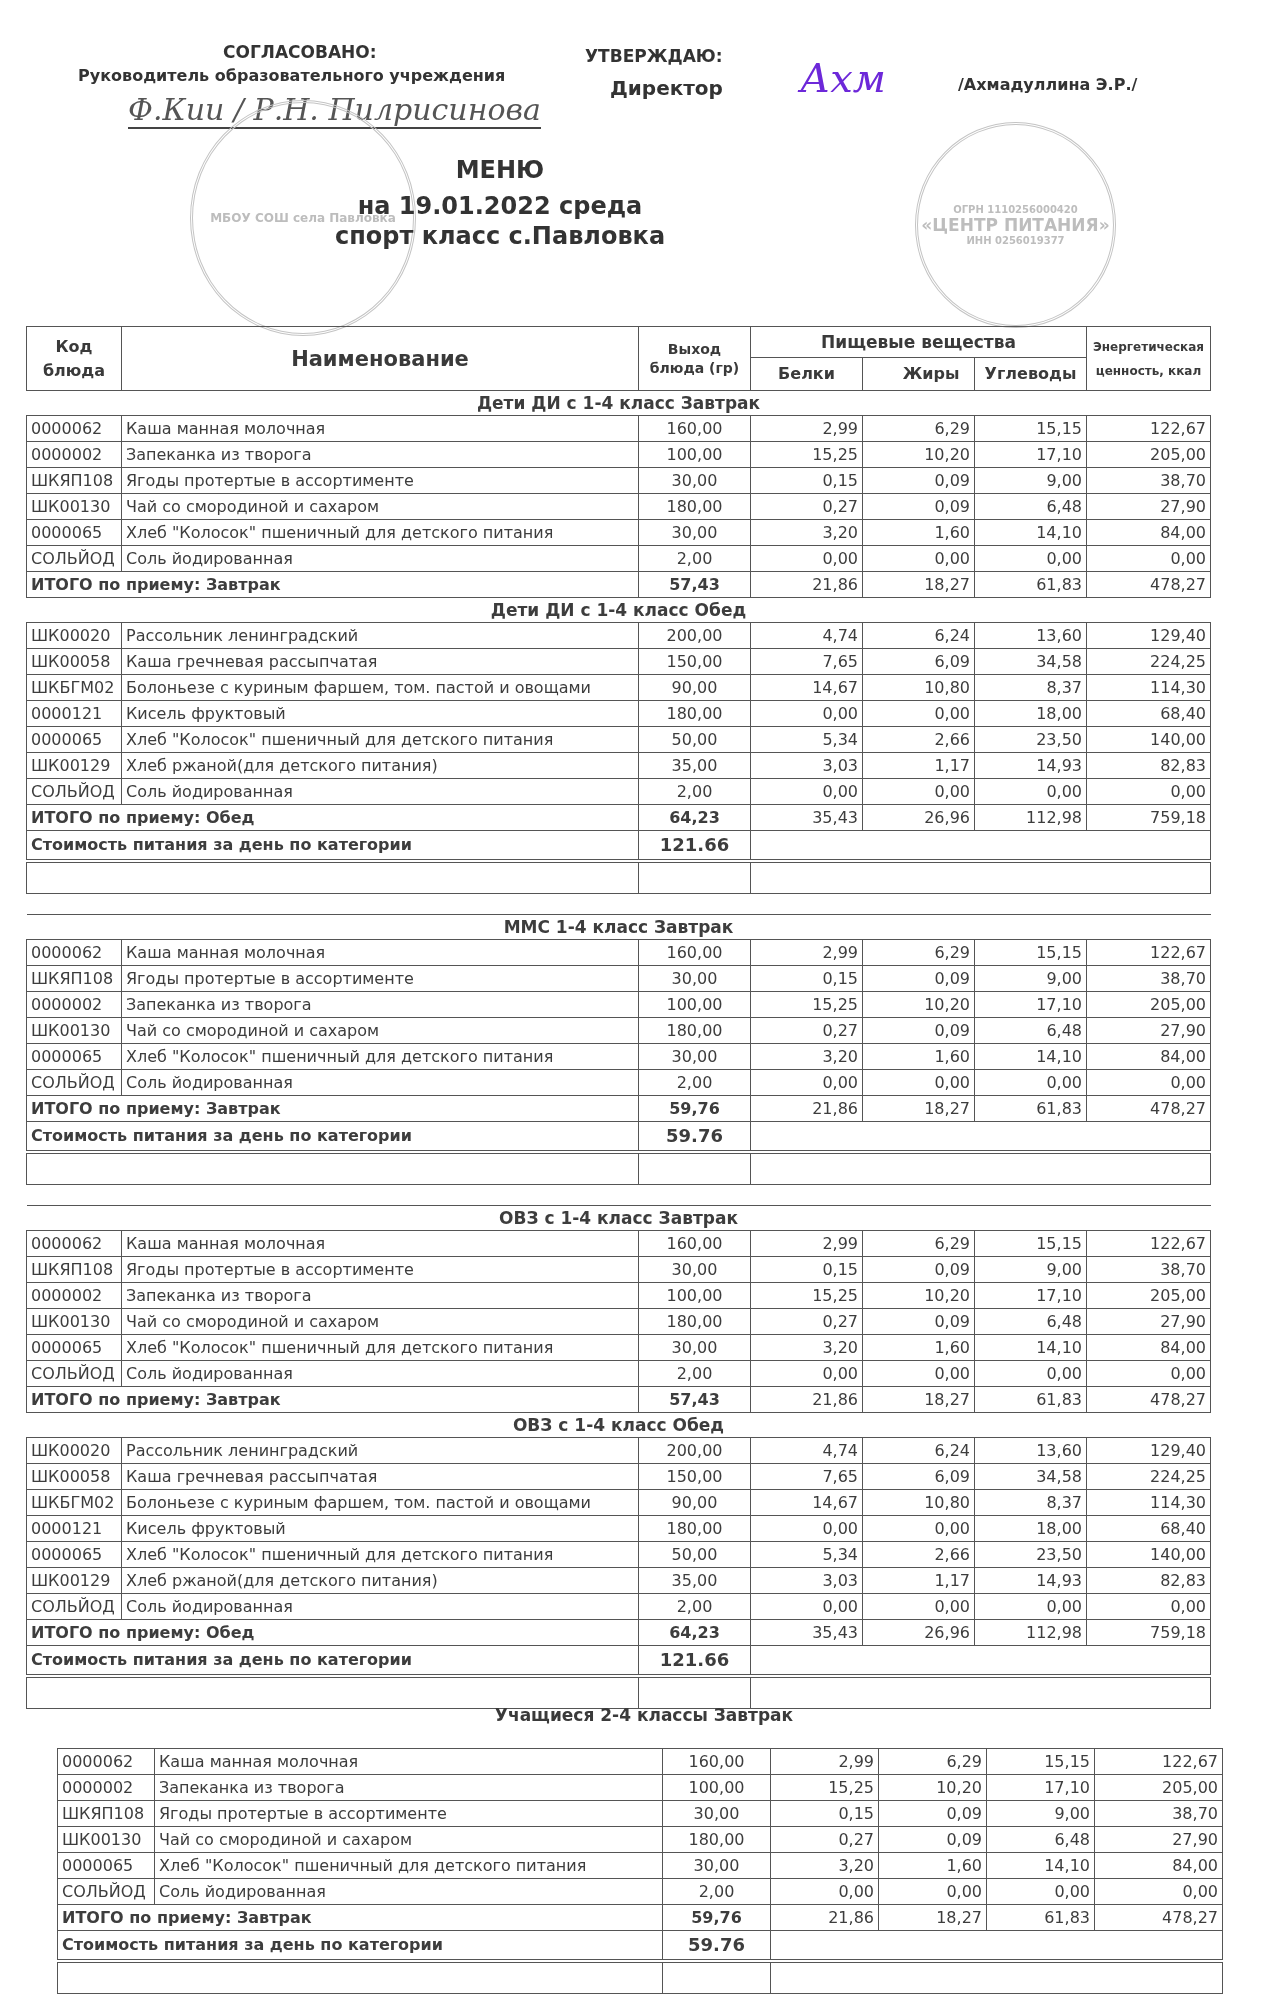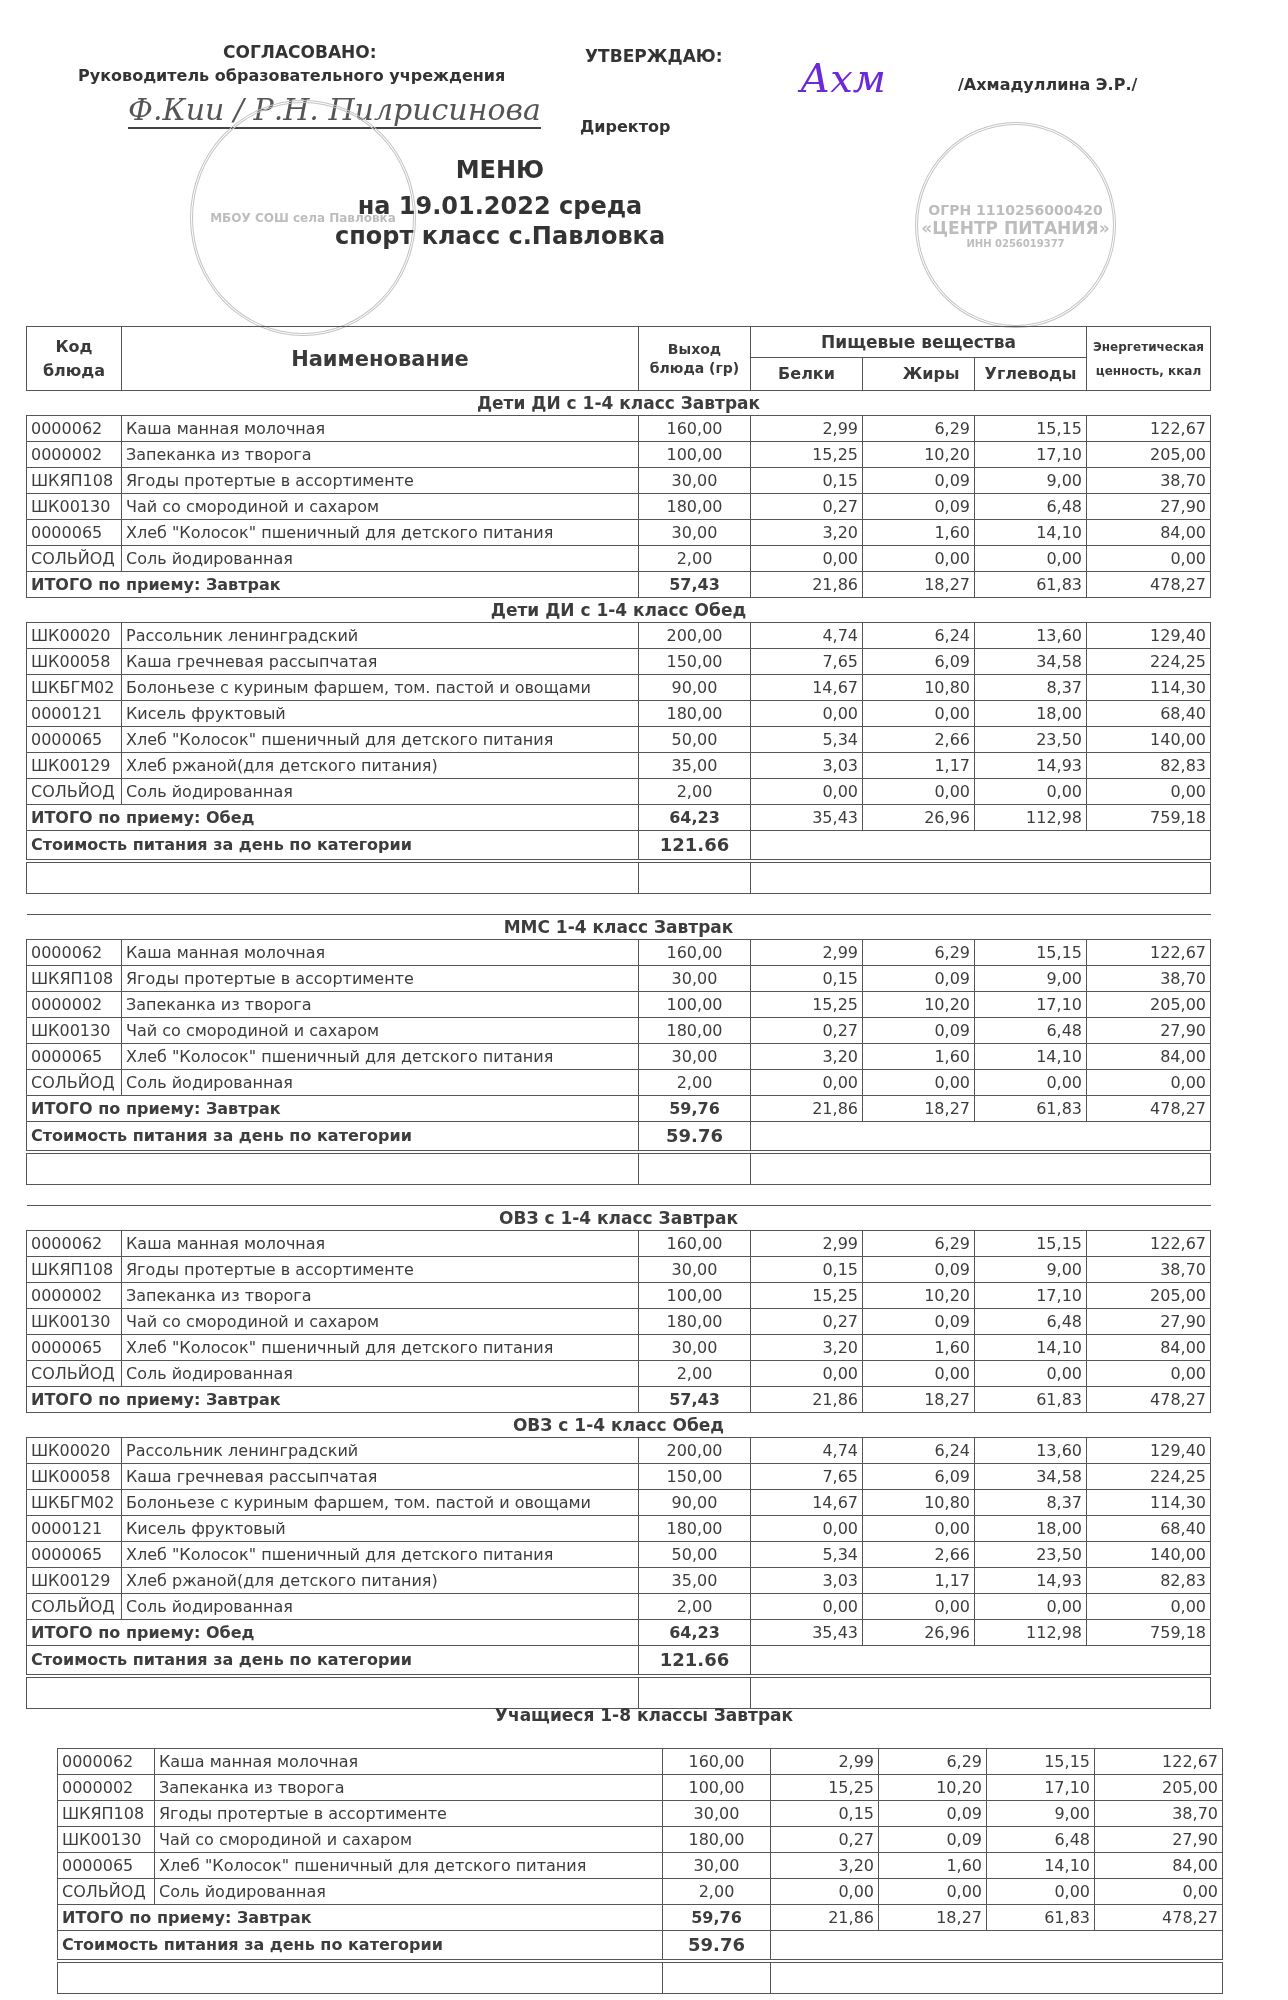--- a/index.html
+++ b/index.html
@@ -24,29 +24,29 @@
   .spacer td { border:none; height:20px; }
 </style>
 </head>
 <body>
 
 <div class="abs hdr-text" style="left:223px;top:42px;">СОГЛАСОВАНО:</div>
 <div class="abs hdr-text" style="left:78px;top:66px;font-size:16px;">Руководитель образовательного учреждения</div>
 <div class="abs sig" style="left:128px;top:92px;font-size:30px;border-bottom:2px solid #444;">Ф.Кии / Р.Н. Пилрисинова</div>
 
 <div class="abs hdr-text" style="left:585px;top:46px;">УТВЕРЖДАЮ:</div>
-<div class="abs hdr-text" style="left:580px;top:76px;font-size:16px;margin-top:41px;">Директор</div>
+<div class="abs hdr-text" style="left:610px;top:76px;font-size:20px;">Директор</div>
 <div class="abs sig" style="left:800px;top:55px;font-size:40px;color:#6d28d9;">Ахм</div>
 <div class="abs hdr-text" style="left:958px;top:75px;font-size:16px;">/Ахмадуллина Э.Р./</div>
 
 <div class="abs stamp" style="left:190px;top:100px;width:220px;height:230px;font-size:12px;">
   <span>МБОУ СОШ села Павловка</span>
 </div>
 <div class="abs stamp" style="left:915px;top:122px;width:195px;height:200px;flex-direction:column;font-size:17px;">
-  <span style="font-size:14px;">ОГРН 1110256000420</span>
+  <span style="font-size:10px;">ОГРН 1110256000420</span>
   <span>«ЦЕНТР ПИТАНИЯ»</span>
   <span style="font-size:10px;">ИНН 0256019377</span>
 </div>
 
 <div class="abs title" style="top:156px;">МЕНЮ</div>
 <div class="abs title" style="top:192px;">на 19.01.2022  среда</div>
 <div class="abs title" style="top:222px;">спорт класс с.Павловка</div>
 
 <table id="main-table" style="left:26px;top:326px;width:1184px;">
   <colgroup>
@@ -448,21 +448,21 @@
         <td colspan="4"></td>
       </tr>
       <tr class="blank">
         <td colspan="2"></td>
         <td></td>
         <td colspan="4"></td>
       </tr>
     </tbody>
 </table>
 
-<div class="abs" style="left:0;width:1288px;top:1705px;text-align:center;font-weight:bold;font-size:17px;">Учащиеся 1-8 классы Завтрак</div>
+<div class="abs" style="left:0;width:1288px;top:1705px;text-align:center;font-weight:bold;font-size:17px;">Учащиеся 2-4 классы Завтрак</div>
 <table id="last-table" style="left:57px;top:1748px;width:1165px;">
   <colgroup>
     <col style="width:97px">
       <col style="width:508px">
       <col style="width:108px">
     <col style="width:108px">
       <col style="width:108px">
       <col style="width:108px">
       <col style="width:128px">
   </colgroup>

